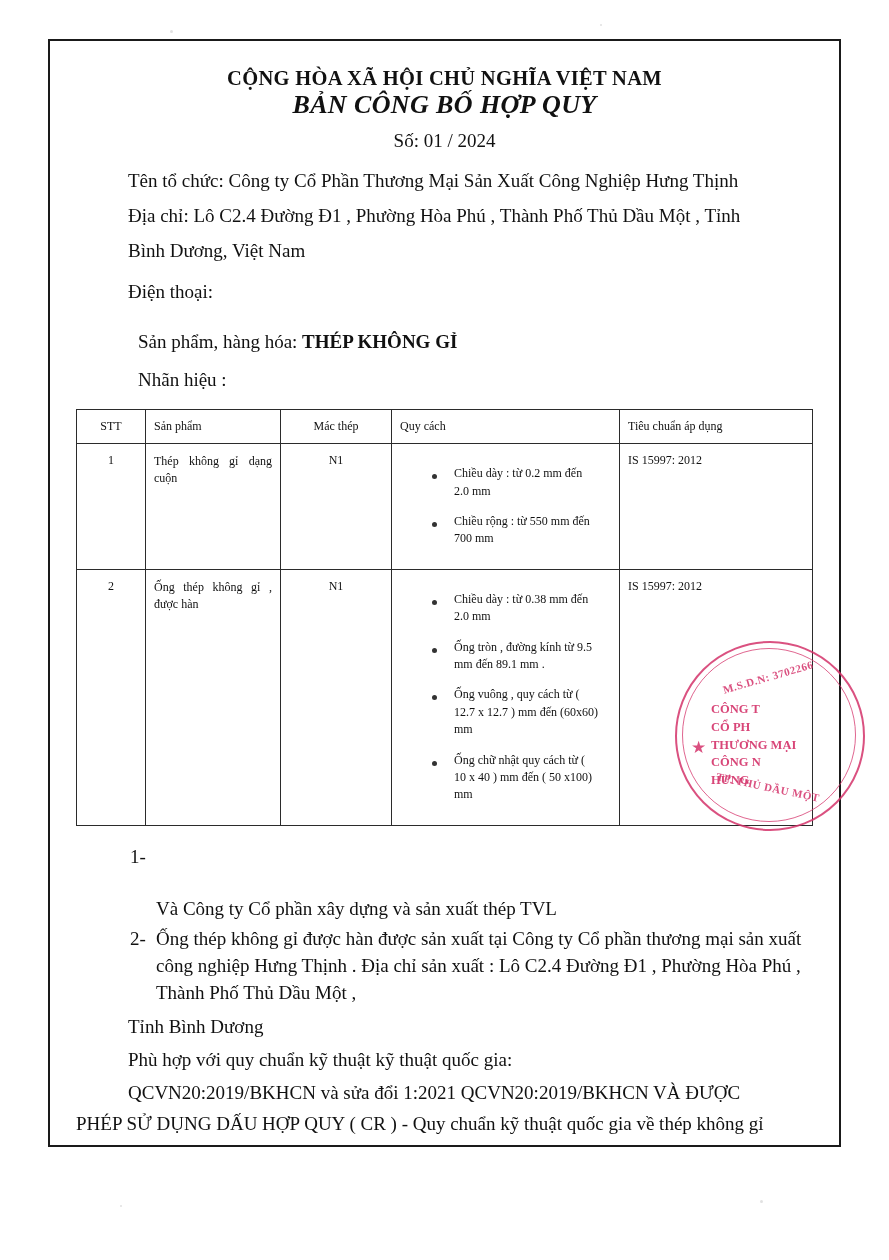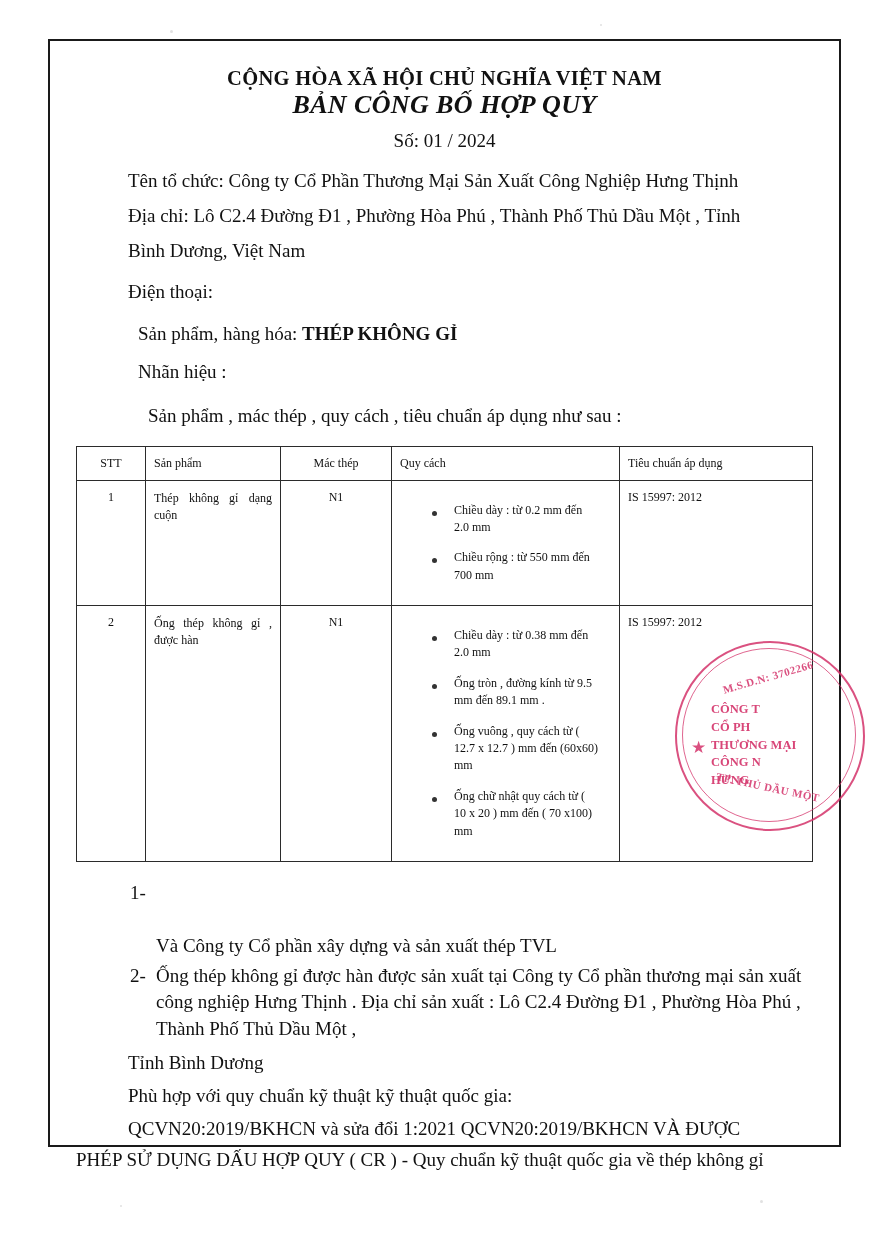--- a/index.html
+++ b/index.html
@@ -195,26 +195,25 @@
       <div class="national">CỘNG HÒA XÃ HỘI CHỦ NGHĨA VIỆT NAM</div>
       <div class="doc-title">BẢN CÔNG BỐ HỢP QUY</div>
       <div class="doc-number">Số: 01 / 2024</div>
     </div>
 
     <div class="body-line indent1 gap-top">Tên tổ chức: Công ty Cổ Phần Thương Mại Sản Xuất Công Nghiệp Hưng Thịnh</div>
     <div class="body-line indent1">Địa chỉ: Lô C2.4 Đường Đ1 , Phường Hòa Phú , Thành Phố Thủ Dầu Một , Tỉnh</div>
     <div class="body-line" style="padding-left:52px">Bình Dương, Việt Nam</div>
     <div class="body-line indent1" style="margin-top:14px">Điện thoại:</div>
 
-    <div class="body-line indent2" style="margin-top:16px">
+    <div class="body-line indent2" style="margin-top:24px">
       <span>Sản phẩm, hàng hóa:</span>
       <span class="bold">THÉP KHÔNG GỈ</span>
     </div>
     <div class="body-line indent2" style="margin-top:12px">Nhãn hiệu :</div>
-    <div class="body-line indent3" style="margin-top:18px">Sản phẩm , mác thép , quy cách , tiêu chuẩn áp dụng như sau :</div>
 
     <table class="spec">
       <thead>
         <tr>
           <th class="c col-stt">STT</th>
           <th class="col-sp">Sản phẩm</th>
           <th class="c col-mac">Mác thép</th>
           <th class="col-quy">Quy cách</th>
           <th class="col-tc">Tiêu chuẩn áp dụng</th>
         </tr>
@@ -238,21 +237,21 @@
           <td class="c">2</td>
           <td class="just">
               <p>Ống thép không gỉ , được hàn</p>
             </td>
           <td class="c">N1</td>
           <td>
             <ul class="bul">
               <li>Chiều dày : từ 0.38 mm đến 2.0 mm</li>
               <li>Ống tròn , đường kính từ 9.5 mm đến 89.1 mm .</li>
               <li>Ống vuông , quy cách từ ( 12.7 x 12.7 ) mm đến (60x60) mm</li>
-              <li>Ống chữ nhật quy cách từ ( 10 x 20 ) mm đến ( 70 x100) mm</li>
+              <li>Ống chữ nhật quy cách từ ( 10 x 40 ) mm đến ( 50 x100) mm</li>
             </ul>
           </td>
           <td>IS 15997: 2012</td>
         </tr>
       </tbody>
     </table>
 
     <div class="notes">
       <div class="note-row">
         <div class="note-num">1-</div>

